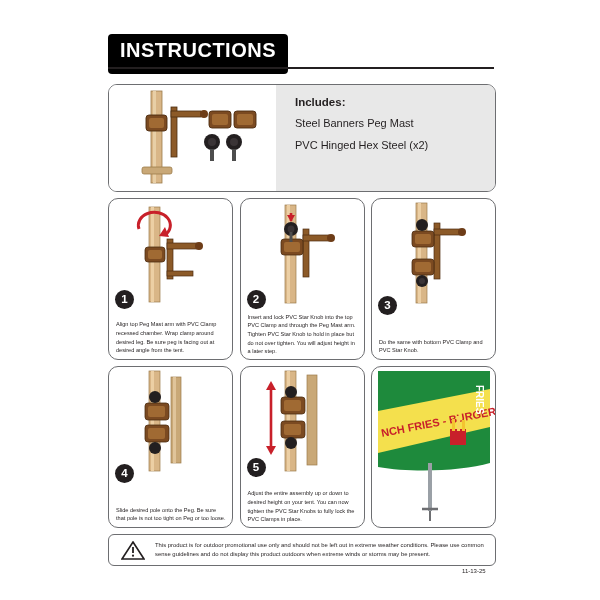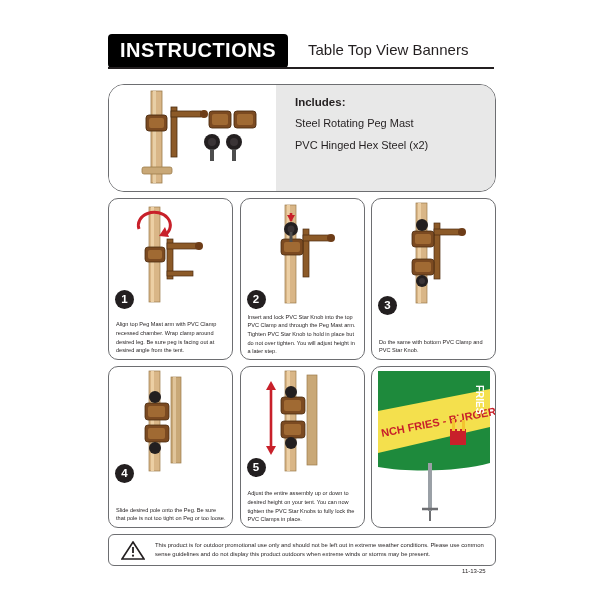--- a/index.html
+++ b/index.html
@@ -31,21 +31,21 @@
   }
   .header-badge {
     position: absolute;
     left: 0;
     top: 0;
     background: #000000;
     color: #ffffff;
     font-size: 20px;
     font-weight: bold;
     letter-spacing: 0.5px;
-    padding: 5px 12px 6px 12px;
+    padding: 5px 12px 12px 12px;
     border-radius: 4px;
   }
   .header-title {
     position: absolute;
     left: 200px;
     top: 7px;
     font-size: 15px;
     color: #231f20;
     font-weight: normal;
   }
@@ -59,21 +59,21 @@
   }
 
   
   .includes-panel {
     position: absolute;
     left: 108px;
     top: 84px;
     width: 386px;
     height: 106px;
     border: 1.5px solid #6d6e71;
-    border-radius: 16px;
+    border-radius: 9px;
     background: #ffffff;
     overflow: hidden;
   }
   .includes-left {
     position: absolute;
     left: 0;
     top: 0;
     width: 167px;
     height: 100%;
     background: #ffffff;
@@ -201,21 +201,20 @@
     color: #231f20;
   }
 </style>
 </head>
 <body>
 
 <div class="page">
 
   <div class="header">
     <div class="header-badge">INSTRUCTIONS</div>
-    <div class="header-title">Table Top View Banners</div>
     <div class="header-rule"></div>
   </div>
 
   <div class="includes-panel">
     <div class="includes-left">
       <svg class="hw-art" width="167" height="104" viewBox="0 0 167 104" style="left:0;top:0;">
 
         <rect x="42" y="6" width="11" height="92" fill="#d9b687" stroke="#9c7b4a" stroke-width="0.8"></rect>
         <rect x="44" y="6" width="3" height="92" fill="#e8cfa6"></rect>
 
@@ -242,21 +241,21 @@
         <g>
           <circle cx="125" cy="57" r="8" fill="#231f20"></circle>
           <circle cx="125" cy="57" r="4" fill="#3a3436"></circle>
           <rect x="123" y="64" width="4" height="12" fill="#4d4d4d"></rect>
         </g>
       </svg>
     </div>
     <div class="includes-right"></div>
     <div class="includes-text">
       <div class="includes-title">Includes:</div>
-      <div class="includes-item">Steel Rotating Peg Mast</div>
+      <div class="includes-item">Steel Banners Peg Mast</div>
       <div class="includes-item">PVC Hinged Hex Steel (x2)</div>
     </div>
   </div>
 
   <div class="steps">
 
     <div class="step-row r1">
 
       <div class="step c1">
         <svg class="art" viewBox="0 0 123 160">

